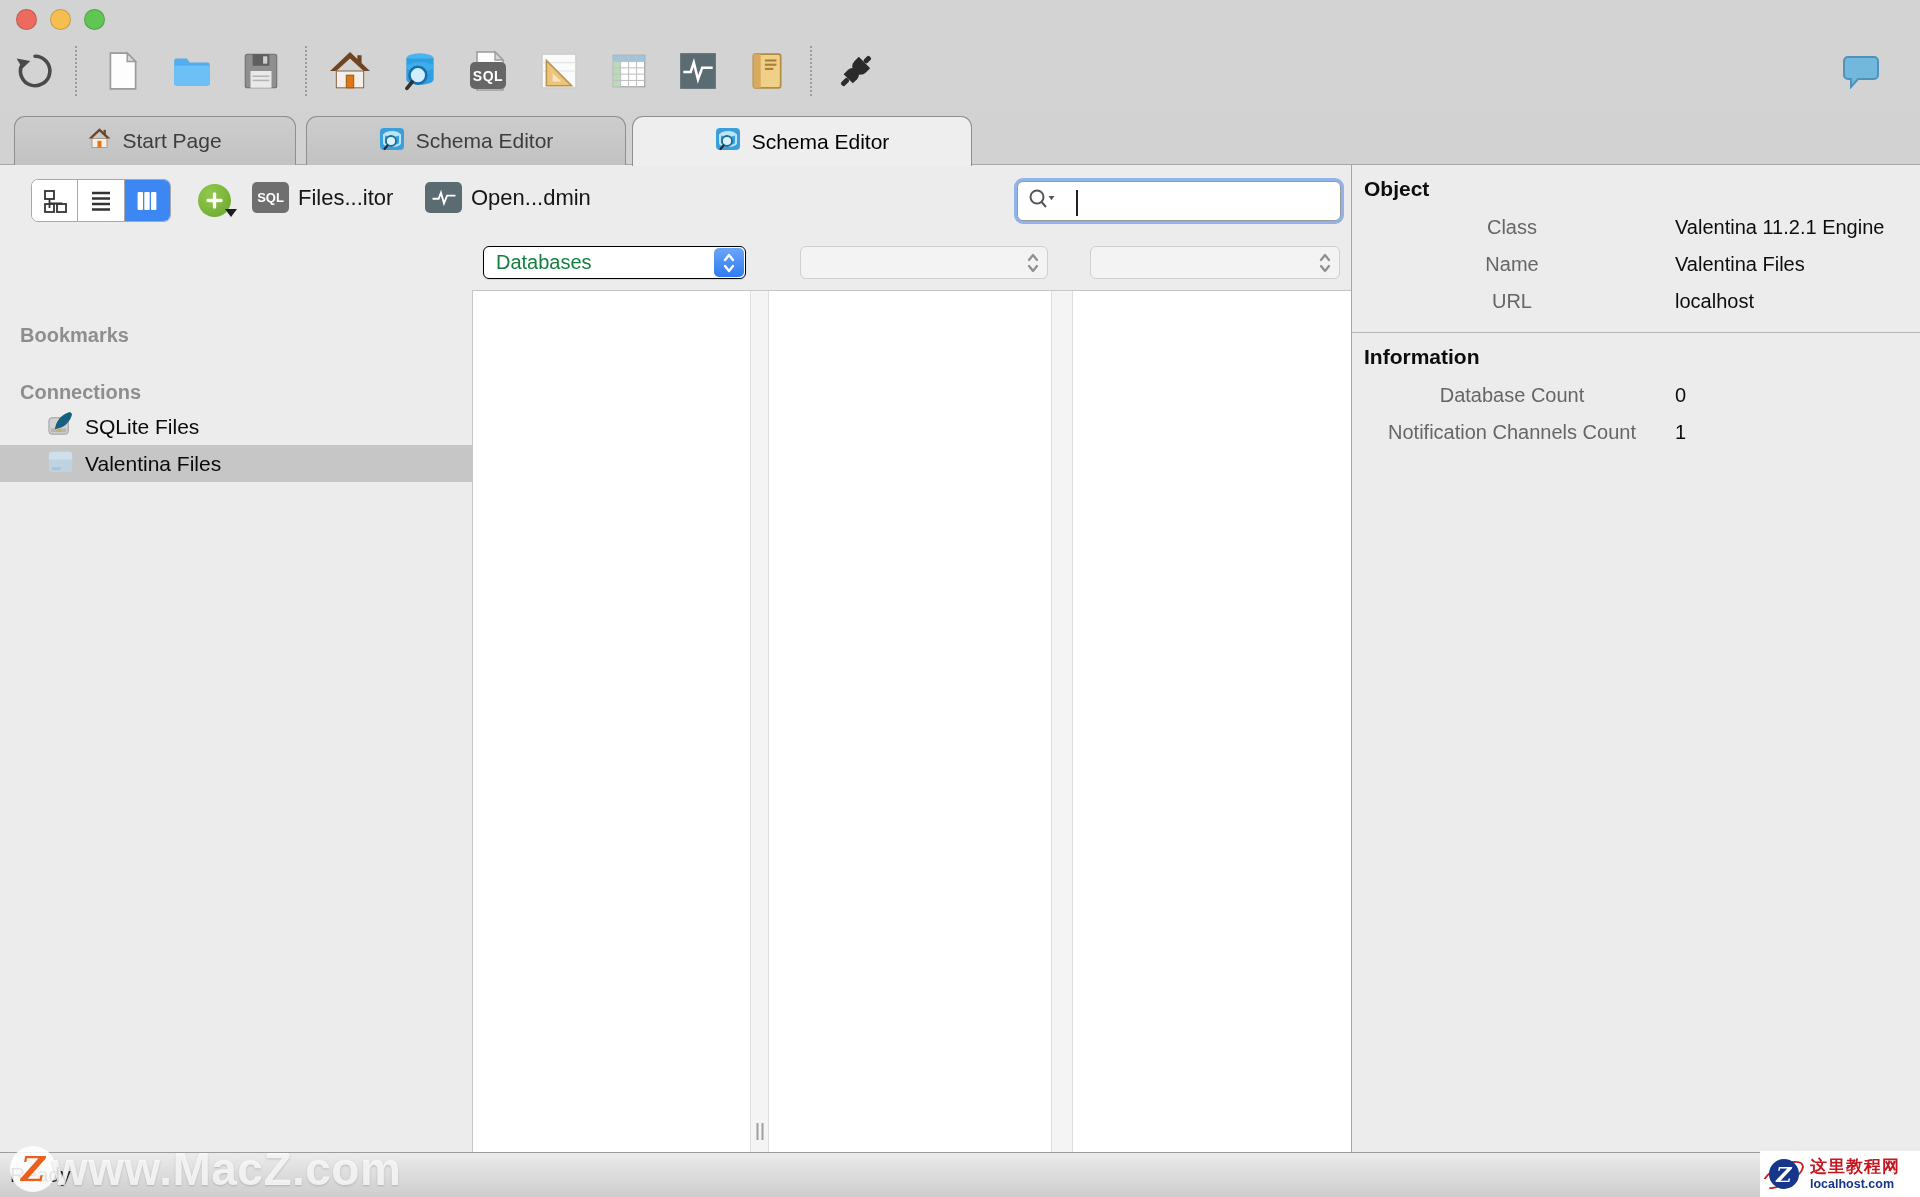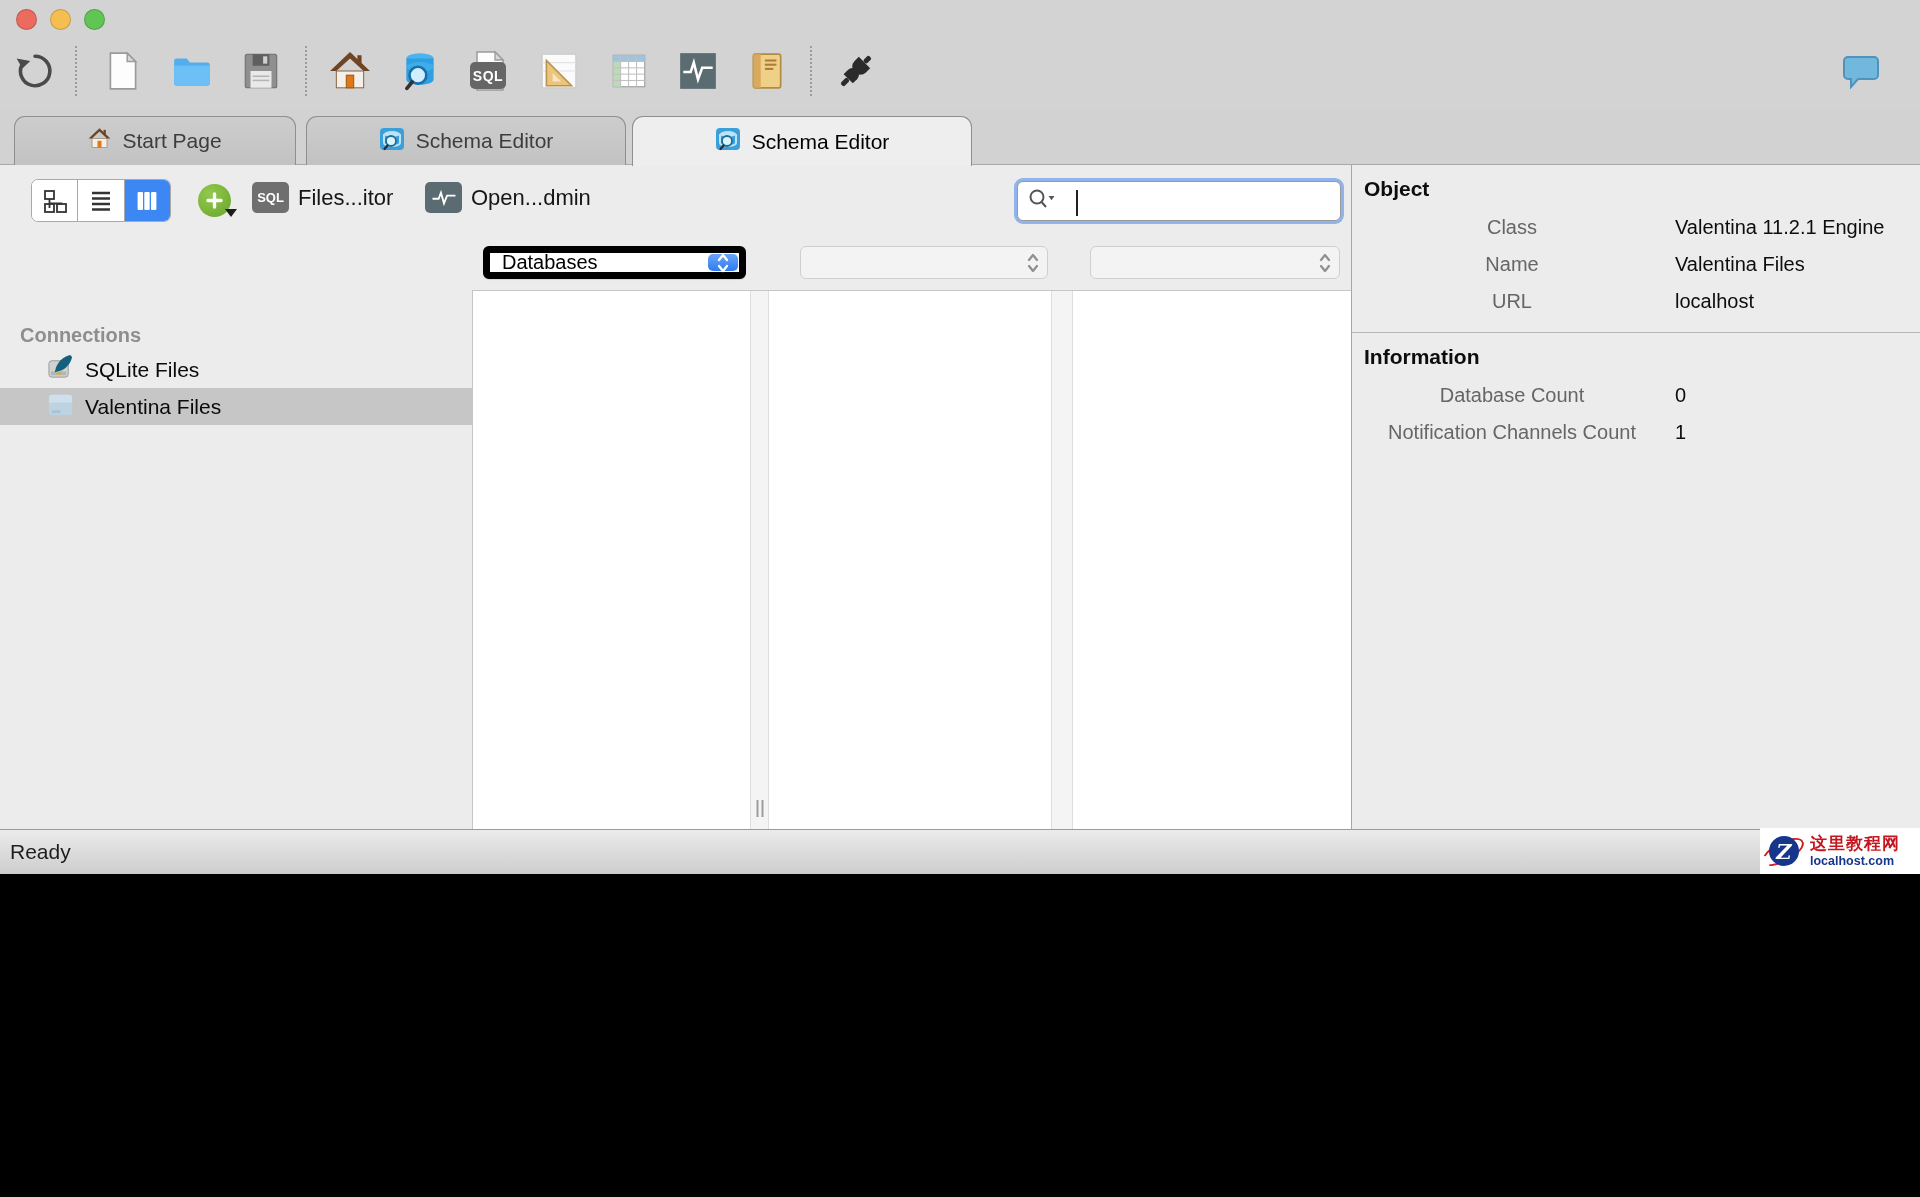--- a/index.html
+++ b/index.html
@@ -1,17 +1,17 @@
 <!DOCTYPE html>
 <html><head>
 <meta charset="utf-8">
 <style>
   * { margin:0; padding:0; box-sizing:border-box; }
   html,body { width:1920px; height:1197px; font-family:"Liberation Sans", sans-serif; background:#000; }
-  .app { position:relative; width:1920px; height:874px; background:#d3d3d3; overflow:hidden; }
+  .app { position:relative; width:1920px; height:1197px; background:#d3d3d3; overflow:hidden; }
 
   
   .chrome { position:absolute; top:0; left:0; width:100%; height:110px; background:#d3d3d3; }
   .tl { position:absolute; top:9px; width:21px; height:21px; border-radius:50%; border:1px solid rgba(0,0,0,.18); }
   .tl.red { left:16px; background:#ed6a5e; }
   .tl.yellow { left:50px; background:#f4bf4f; }
   .tl.green { left:84px; background:#61c554; }
   .tb-icon { position:absolute; top:48px; width:46px; height:46px; display:flex; align-items:center; justify-content:center; }
   .tb-sep { position:absolute; top:46px; height:50px; width:0; border-left:2px dotted #9c9c9c; }
   .sqlfile { position:relative; width:42px; height:42px; }
@@ -42,21 +42,21 @@
   .mini-badge.sql { background:#6f6f6f; color:#fff; font-size:13px; font-weight:bold; }
   .mini-badge.pulse { background:#5b6b72; }
 
   .search-wrap { position:absolute; left:1014px; top:13px; width:330px; height:46px; border-radius:9px; background:#8fb3ea; padding:3px; }
   .search-field { position:relative; width:100%; height:100%; background:#fff; border:1px solid #9a9a9a; border-radius:6px; display:flex; align-items:center; padding-left:8px; }
   .search-field input { flex:1; border:none; outline:none; font-size:20px; font-family:inherit; background:transparent; height:100%; }
   .caret { position:absolute; left:58px; top:8px; width:2px; height:26px; background:#222; }
 
   
   .dd { position:absolute; top:81px; height:33px; border-radius:6px; font-size:20px; display:flex; align-items:center; padding-left:12px; }
-  .dd.enabled { background:#fff; border:7px solid #000000; color:#000000; box-shadow:0 1px 1px rgba(0,0,0,.10); }
+  .dd.enabled { background:#fff; border:1px solid #000000; color:#15803d; box-shadow:0 1px 1px rgba(0,0,0,.10); }
   .dd.disabled { background:#f3f3f3; border:1px solid #cfcfcf; color:#999; }
   .dd1 { left:483px; width:263px; }
   .dd2 { left:800px; width:248px; }
   .dd3 { left:1090px; width:250px; }
   .dd-cap { position:absolute; right:1px; top:1px; bottom:1px; width:30px; border-radius:5px; background:linear-gradient(#6aa5f8,#2f7bf3); display:flex; align-items:center; justify-content:center; }
   .dd-chev-gray { position:absolute; right:6px; top:3px; }
 
   
   .browser-body { position:absolute; top:125px; left:0; right:0; bottom:0; }
   .sidebar { position:absolute; left:0; top:0; width:472px; height:100%; background:#ececec; overflow:hidden; }
@@ -351,20 +351,21 @@
         <span class="dd-chev-gray">
           <svg width="16" height="26" viewBox="0 0 16 26" fill="none" stroke="#8f8f8f" stroke-width="2.2" stroke-linecap="round" stroke-linejoin="round">
               <path d="M4 10 l4-5 4 5"></path>
               <path d="M4 16 l4 5 4-5"></path>
             </svg>
         </span>
       </div>
 
       <div class="browser-body">
         <div class="sidebar">
+          <div class="side-header">Bookmarks</div>
           <div class="side-header">Connections</div>
           <div class="side-items">
             <div class="side-item">
               <span>
                 <svg width="27" height="27" viewBox="0 0 28 28">
                     <rect x="2" y="7" width="20" height="17" rx="3" fill="#d2d2d2" stroke="#9a9a9a"></rect>
                     <rect x="4" y="18" width="16" height="4" fill="#b5b5b5"></rect>
                     <rect x="10" y="19" width="5" height="2.6" fill="#c9b24a"></rect>
                     <path d="M24 1 c-7 1.5-12 6.5-14.5 12.5 L8 19 l5.8-1.6 C19.8 15 24.5 10 26 3 z" fill="#15607f"></path>
                   </svg>

